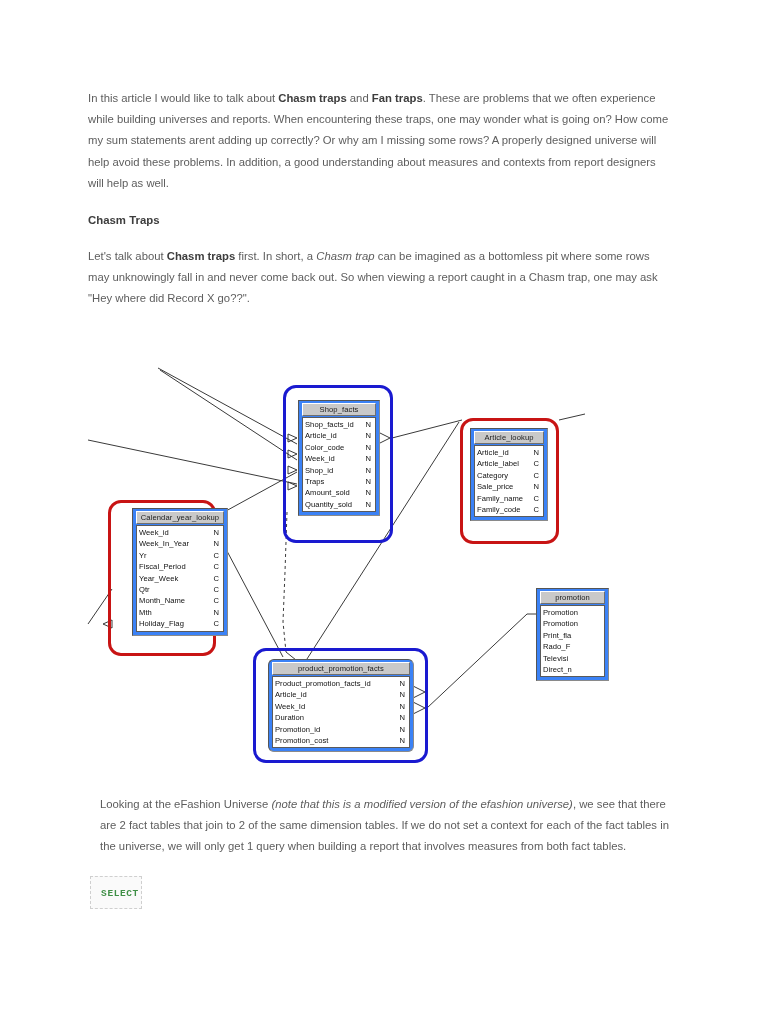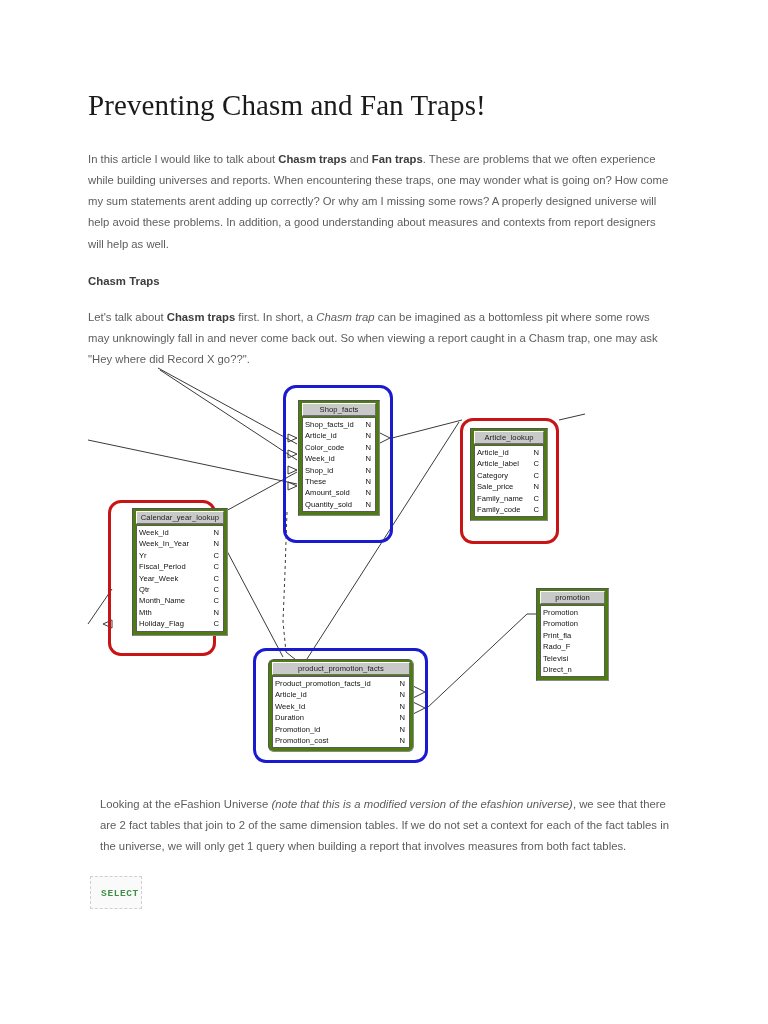--- a/index.html
+++ b/index.html
@@ -67,21 +67,21 @@
     left: 0;
     top: 352px;
     width: 768px;
     height: 420px;
   }
   .diagram svg { position: absolute; left: 0; top: 0; }
 
   
   .dbtable {
     position: absolute;
-    background: #4d7c0f;
+    background: #3b82f6;
     border: 1px solid #555;
     border-right-color: #8a8a8a;
     border-bottom-color: #8a8a8a;
     box-sizing: border-box;
     z-index: 5;
   }
   .dbtable .thead {
     background: #c9c9c9;
     border: 1px solid #ffffff;
     border-right-color: #6f6f6f;
@@ -151,21 +151,20 @@
     text-align: center;
   }
 </style>
 </head>
 <body>
 
 <div class="page">
 
   <div class="article">
 
-    <h1 class="doc-title">Preventing Chasm and Fan Traps!</h1>
 
     <p class="para">
       <span>In this article I would like to talk about </span><b>Chasm traps</b><span> and </span><b>Fan traps</b><span>. These are problems that we often experience while building universes and reports. When encountering these traps, one may wonder what is going on? How come my sum statements arent adding up correctly? Or why am I missing some rows? A properly designed universe will help avoid these problems. In addition, a good understanding about measures and contexts from report designers will help as well.</span>
     </p>
 
     <p class="sec-head">Chasm Traps</p>
 
     <p class="para">
       <span>Let's talk about </span><b>Chasm traps</b><span> first. In short, a </span><i>Chasm trap</i><span> can be imagined as a bottomless pit where some rows may unknowingly fall in and never come back out. So when viewing a report caught in a Chasm trap, one may ask "Hey where did Record X go??".</span>
     </p>
@@ -237,21 +236,21 @@
           </div>
         <div class="row">
             <span class="fname">Week_id</span>
             <span class="ftype">N</span>
           </div>
         <div class="row">
             <span class="fname">Shop_id</span>
             <span class="ftype">N</span>
           </div>
         <div class="row">
-            <span class="fname">These</span>
+            <span class="fname">Traps</span>
             <span class="ftype">N</span>
           </div>
         <div class="row">
             <span class="fname">Amount_sold</span>
             <span class="ftype">N</span>
           </div>
         <div class="row">
             <span class="fname">Quantity_sold</span>
             <span class="ftype">N</span>
           </div>

